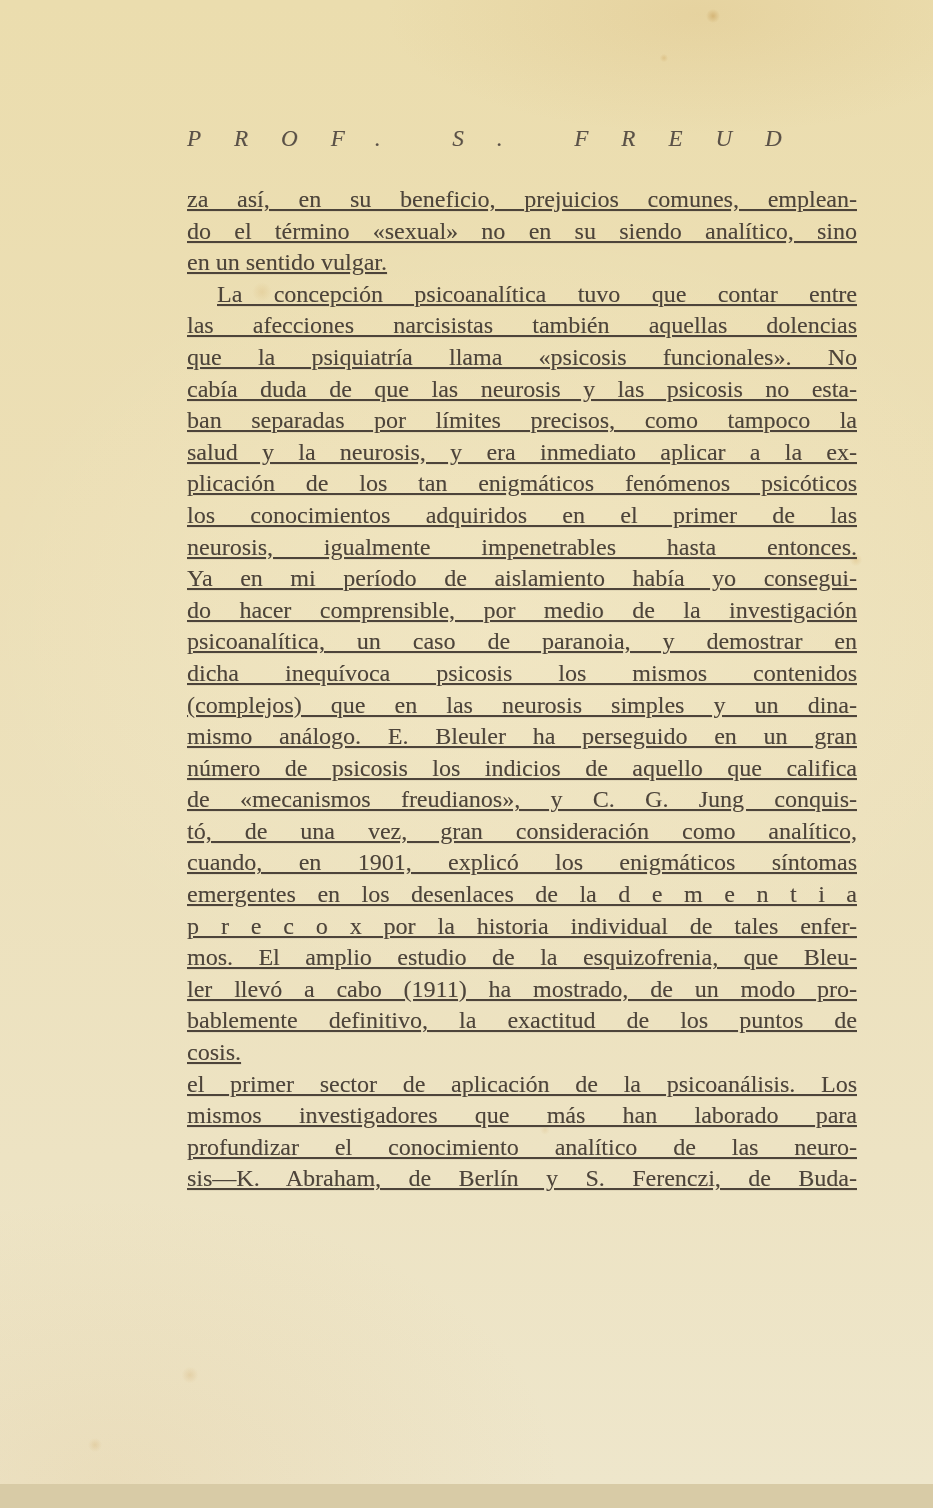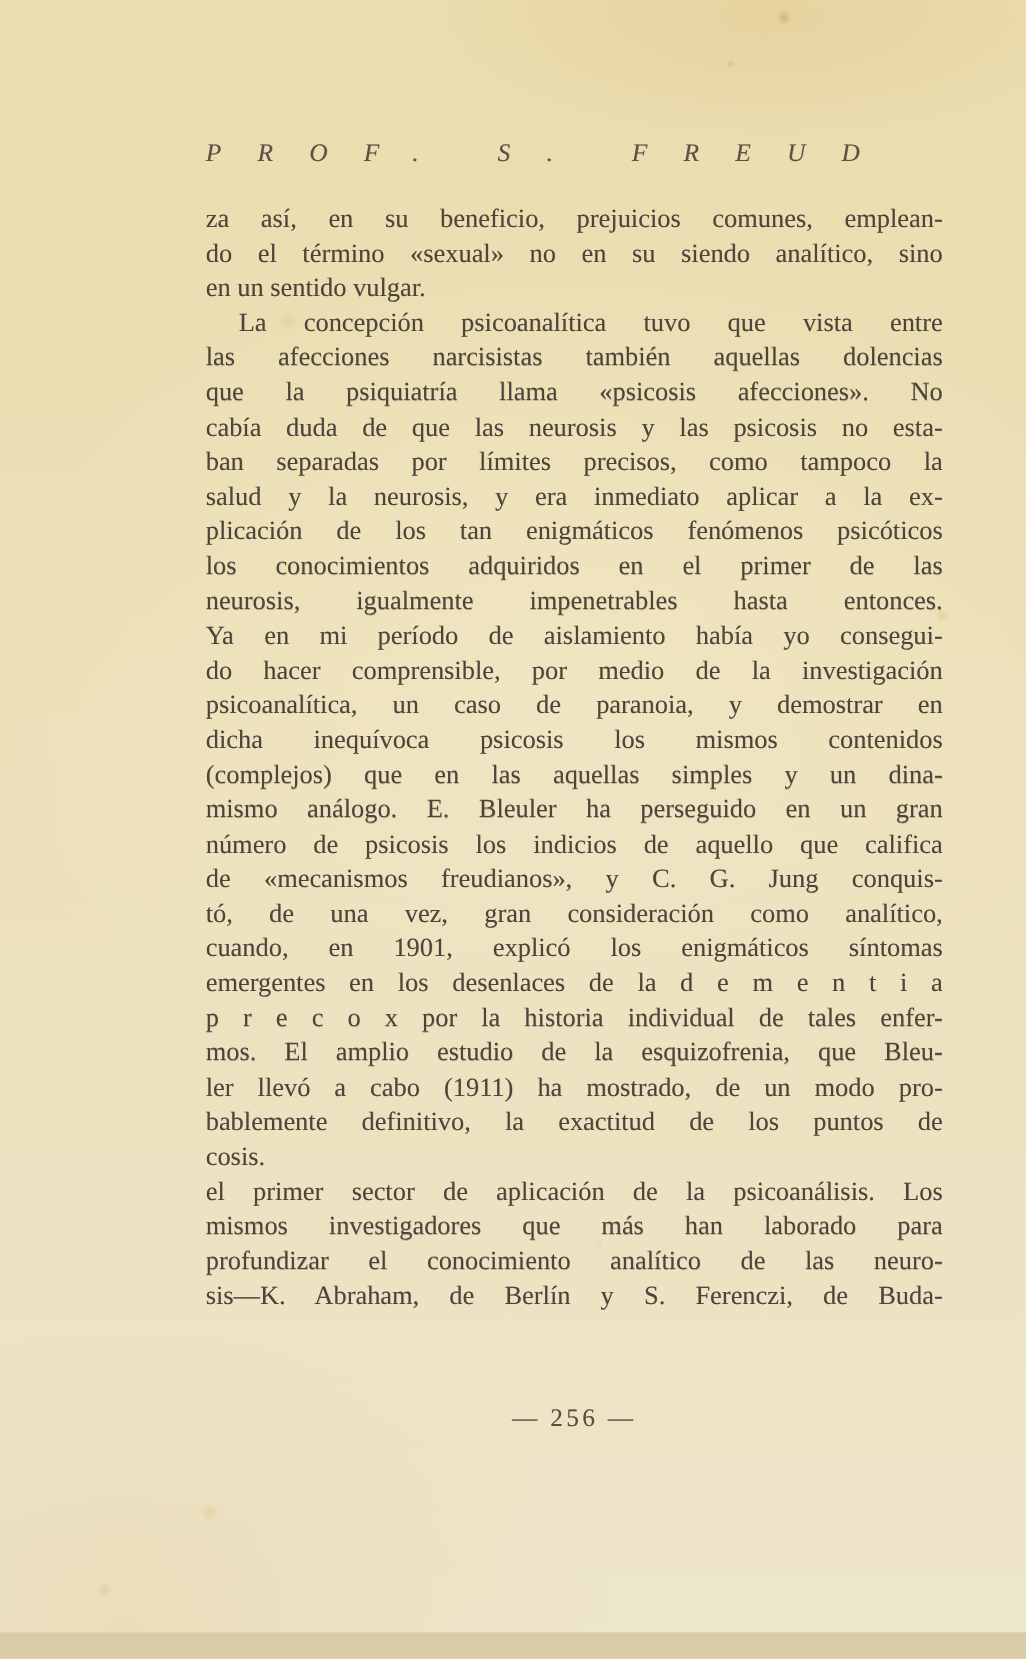--- a/index.html
+++ b/index.html
@@ -42,20 +42,21 @@
   }
   .text-block {
     position: absolute;
     top: 184px;
     left: 187px;
     width: 670px;
     color: #4d443a;
     font-size: 24px;
     line-height: 31.6px;
     text-shadow: 0.3px 0.3px 0 rgba(77,68,58,0.30);
+    text-decoration: underline;
   }
   .ln {
     text-align: justify;
     text-align-last: justify;
     height: 31.6px;
     white-space: normal;
     overflow: hidden;
   }
   .ln-last {
     text-align-last: left;
@@ -79,46 +80,45 @@
 <body>
 
 <div class="page">
 
   <div class="running-header">PROF. S. FREUD</div>
 
   <div class="text-block">
     <div class="ln">za así, en su beneficio, prejuicios comunes, emplean-</div>
     <div class="ln">do el término «sexual» no en su siendo analítico, sino</div>
     <div class="ln ln-last">en un sentido vulgar.</div>
-    <div class="ln ln-indent">La concepción psicoanalítica tuvo que vista entre</div>
+    <div class="ln ln-indent">La concepción psicoanalítica tuvo que contar entre</div>
     <div class="ln">las afecciones narcisistas también aquellas dolencias</div>
-    <div class="ln">que la psiquiatría llama «psicosis afecciones». No</div>
+    <div class="ln">que la psiquiatría llama «psicosis funcionales». No</div>
     <div class="ln">cabía duda de que las neurosis y las psicosis no esta-</div>
     <div class="ln">ban separadas por límites precisos, como tampoco la</div>
     <div class="ln">salud y la neurosis, y era inmediato aplicar a la ex-</div>
     <div class="ln">plicación de los tan enigmáticos fenómenos psicóticos</div>
     <div class="ln">los conocimientos adquiridos en el primer de las</div>
     <div class="ln">neurosis, igualmente impenetrables hasta entonces.</div>
     <div class="ln">Ya en mi período de aislamiento había yo consegui-</div>
     <div class="ln">do hacer comprensible, por medio de la investigación</div>
     <div class="ln">psicoanalítica, un caso de paranoia, y demostrar en</div>
     <div class="ln">dicha inequívoca psicosis los mismos contenidos</div>
-    <div class="ln">(complejos) que en las aquellas simples y un dina-</div>
+    <div class="ln">(complejos) que en las neurosis simples y un dina-</div>
     <div class="ln">mismo análogo. E. Bleuler ha perseguido en un gran</div>
     <div class="ln">número de psicosis los indicios de aquello que califica</div>
     <div class="ln">de «mecanismos freudianos», y C. G. Jung conquis-</div>
     <div class="ln">tó, de una vez, gran consideración como analítico,</div>
     <div class="ln">cuando, en 1901, explicó los enigmáticos síntomas</div>
     <div class="ln">emergentes en los desenlaces de la d e m e n t i a</div>
     <div class="ln">p r e c o x por la historia individual de tales enfer-</div>
     <div class="ln">mos. El amplio estudio de la esquizofrenia, que Bleu-</div>
     <div class="ln">ler llevó a cabo (1911) ha mostrado, de un modo pro-</div>
     <div class="ln">bablemente definitivo, la exactitud de los puntos de</div>
     <div class="ln ln-last">cosis.</div>
     <div class="ln">el primer sector de aplicación de la psicoanálisis. Los</div>
     <div class="ln">mismos investigadores que más han laborado para</div>
     <div class="ln">profundizar el conocimiento analítico de las neuro-</div>
     <div class="ln">sis—K. Abraham, de Berlín y S. Ferenczi, de Buda-</div>
   </div>
 
-  <div class="page-number">— 256 —</div>
 
 </div>
 
 </body></html>

